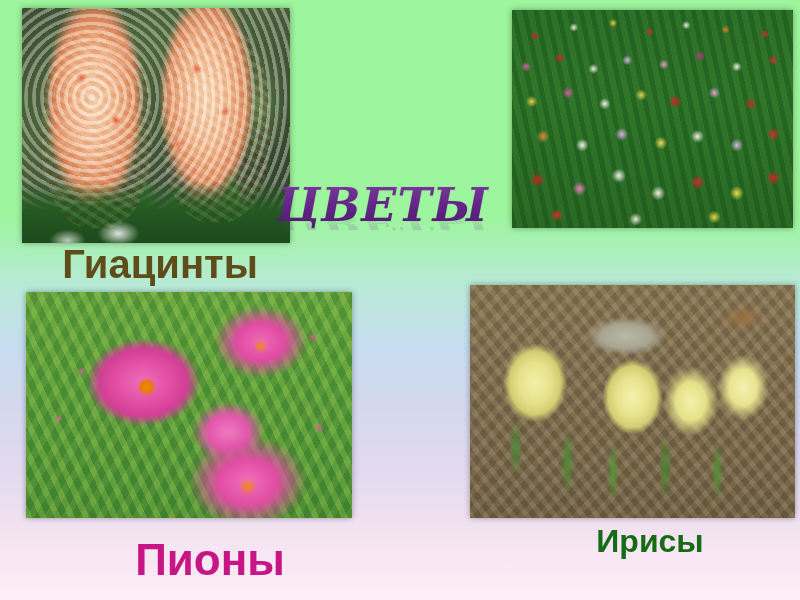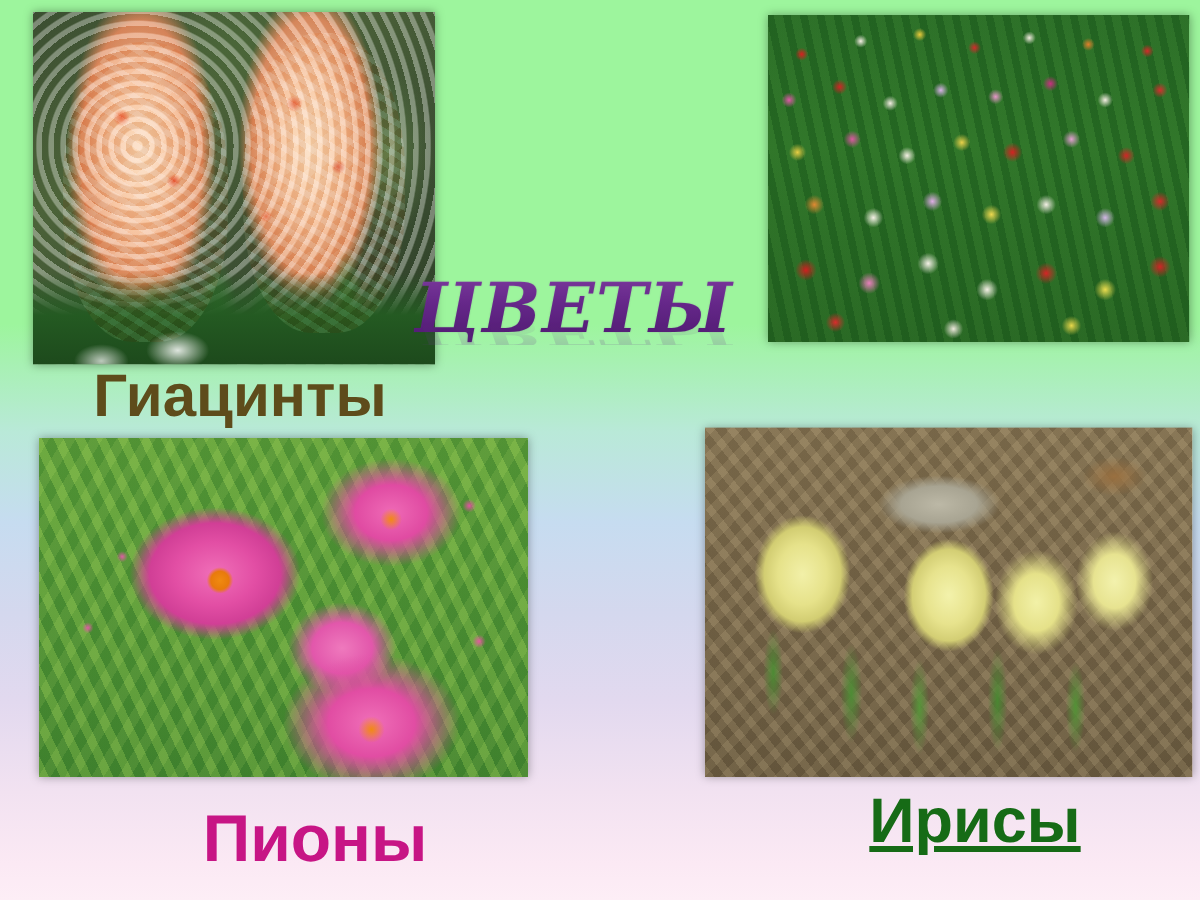--- a/index.html
+++ b/index.html
@@ -230,24 +230,23 @@
     width: 300px;
     font-size: 44px;
     color: #c71585;
     text-align: center;
     margin-top: 12px;
   }
   #caption-irises {
     left: 500px;
     top: 525px;
     width: 300px;
-    font-size: 42px;
+    font-size: 32px;
     color: #166b16;
     text-align: center;
-    text-decoration: underline;
   }
 </style>
 </head>
 <body>
 
 <div id="slide">
 
   <div class="photo" id="photo-hyacinths">
     <div class="inner">
       <div class="floret-a"></div>

